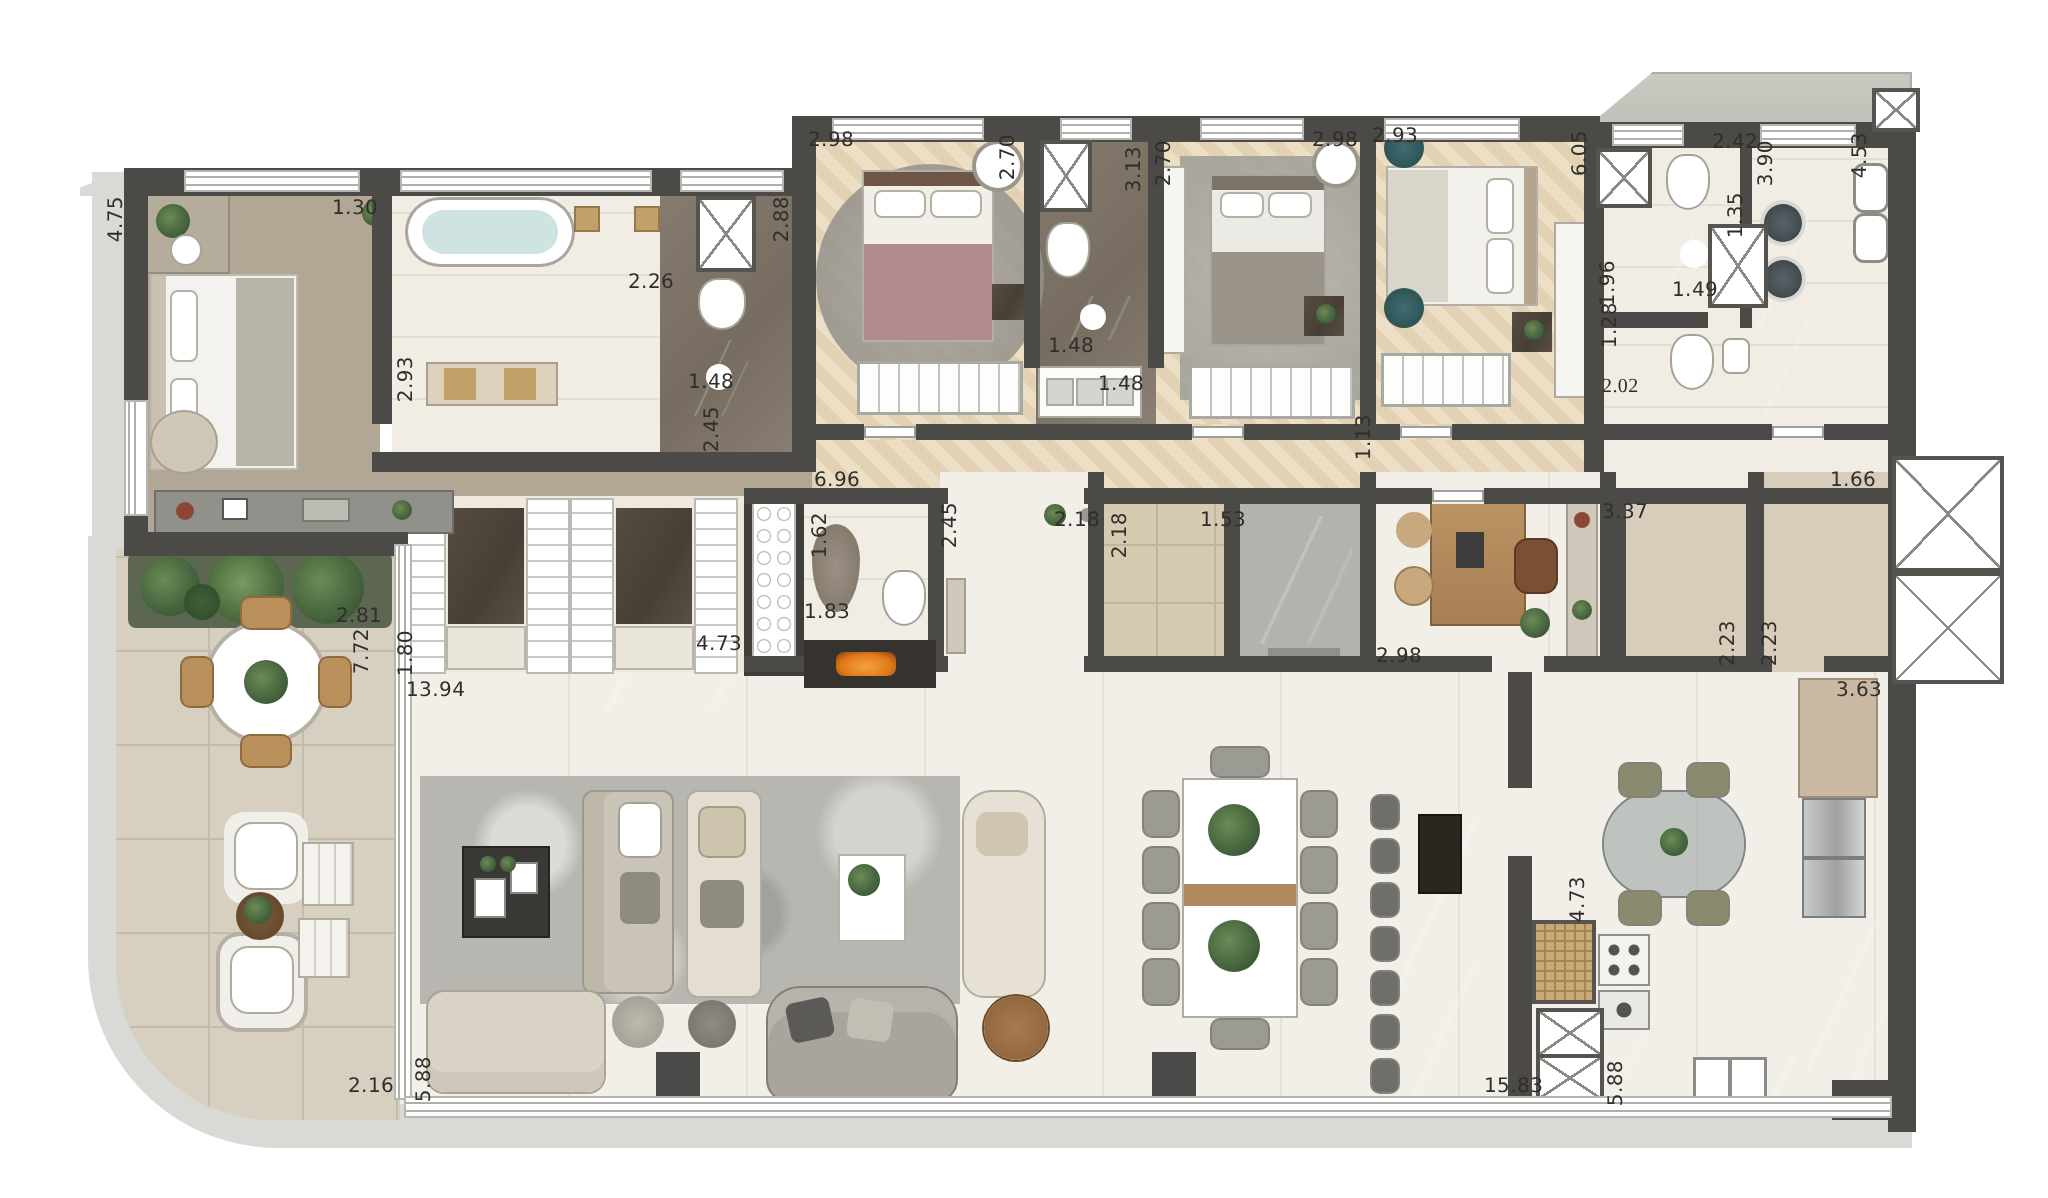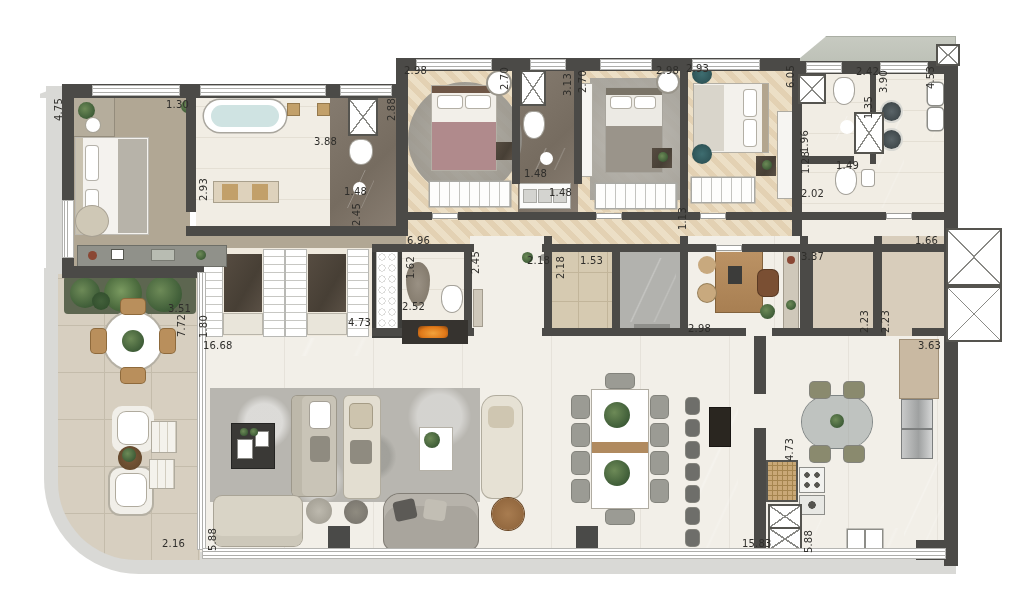--- a/index.html
+++ b/index.html
@@ -347,60 +347,60 @@
   <div class="winv" style="left:197px;top:272px;width:9px;height:278px;"></div>
   <div class="win" style="left:202px;top:548px;width:744px;height:11px;background-image:linear-gradient(#ffffff 0 3px,#aeaeab 3px 4px,#ffffff 4px 7px,#aeaeab 7px 8px,#ffffff 8px),repeating-linear-gradient(90deg,transparent 0 138px,#9f9f9c 138px 141px);"></div>
 
   <div class="xbox" style="left:946px;top:228px;width:52px;height:54px;"></div>
   <div class="xbox" style="left:946px;top:286px;width:52px;height:52px;"></div>
   <div class="xbox" style="left:936px;top:44px;width:20px;height:18px;"></div>
 
   <div class="abs" id="labels" style="left:0;top:0;width:1024px;height:599px;z-index:40;pointer-events:none;">
       <span class="dim dimv" style="left: 54px; top: 98px;">4.75</span>
       <span class="dim" style="left: 166px; top: 100px;">1.30</span>
-      <span class="dim" style="left: 314px; top: 137px;">3.88</span>
+      <span class="dim" style="left: 314px; top: 137px;">2.26</span>
       <span class="dim dimv" style="left: 199px; top: 178px;">2.93</span>
       <span class="dim" style="left: 344px; top: 187px;">1.48</span>
       <span class="dim dimv" style="left: 352px; top: 203px;">2.45</span>
       <span class="dim dimv" style="left: 387px; top: 98px;">2.88</span>
       <span class="dim" style="left: 404px; top: 66px;">2.98</span>
       <span class="dim dimv" style="left: 500px; top: 67px;">2.70</span>
       <span class="dim dimv" style="left: 563px; top: 73px;">3.13</span>
       <span class="dim dimv" style="left: 578px; top: 70px;">2.70</span>
       <span class="dim" style="left: 524px; top: 169px;">1.48</span>
       <span class="dim" style="left: 549px; top: 188px;">1.48</span>
       <span class="dim" style="left: 656px; top: 66px;">2.98</span>
       <span class="dim" style="left: 686px; top: 64px;">2.93</span>
       <span class="dim dimv" style="left: 678px; top: 207px;">1.13</span>
       <span class="dim" style="left: 407px; top: 236px;">6.96</span>
       <span class="dim dimv" style="left: 786px; top: 65px;">6.05</span>
       <span class="dim" style="left: 856px; top: 67px;">2.42</span>
       <span class="dim dimv" style="left: 879px; top: 70px;">3.90</span>
       <span class="dim dimv" style="left: 926px; top: 66px;">4.53</span>
       <span class="dim dimv" style="left: 864px; top: 96px;">1.35</span>
       <span class="dim dimv" style="left: 800px; top: 130px;">1.96</span>
-      <span class="dim" style="left: 836px; top: 141px; margin-top: 20px;">1.49</span>
+      <span class="dim" style="left: 836px; top: 141px;">1.49</span>
       <span class="dim dimv" style="left: 801px; top: 151px;">1.28</span>
-      <span class="dim" style="left: 801px; top: 189px;">2.02</span>
+      <span class="dim" style="left: 801px; top: 189px; font-family: Liberation Serif, serif;">2.02</span>
       <span class="dim" style="left: 915px; top: 236px;">1.66</span>
       <span class="dim dimv" style="left: 406px; top: 256px;">1.62</span>
-      <span class="dim" style="left: 402px; top: 302px;">2.52</span>
+      <span class="dim" style="left: 402px; top: 302px;">1.83</span>
       <span class="dim dimv" style="left: 471px; top: 251px;">2.45</span>
       <span class="dim" style="left: 527px; top: 256px;">2.18</span>
       <span class="dim dimv" style="left: 556px; top: 256px;">2.18</span>
-      <span class="dim" style="left: 580px; top: 256px;">1.53</span>
+      <span class="dim" style="left: 600px; top: 256px;">1.53</span>
       <span class="dim" style="left: 801px; top: 252px;">3.37</span>
       <span class="dim dimv" style="left: 860px; top: 310px;">2.23</span>
       <span class="dim dimv" style="left: 881px; top: 310px;">2.23</span>
-      <span class="dim" style="left: 168px; top: 304px;">3.51</span>
+      <span class="dim" style="left: 168px; top: 304px;">2.81</span>
       <span class="dim dimv" style="left: 177px; top: 314px;">7.72</span>
       <span class="dim dimv" style="left: 199px; top: 315px;">1.80</span>
       <span class="dim" style="left: 348px; top: 318px;">4.73</span>
-      <span class="dim" style="left: 203px; top: 341px;">16.68</span>
+      <span class="dim" style="left: 203px; top: 341px;">13.94</span>
       <span class="dim" style="left: 688px; top: 324px;">2.98</span>
       <span class="dim" style="left: 918px; top: 341px;">3.63</span>
-      <span class="dim" style="left: 162px; top: 539px;">2.16</span>
+      <span class="dim" style="left: 174px; top: 539px;">2.16</span>
       <span class="dim dimv" style="left: 208px; top: 528px;">5.88</span>
       <span class="dim dimv" style="left: 785px; top: 438px;">4.73</span>
       <span class="dim" style="left: 742px; top: 539px;">15.83</span>
       <span class="dim dimv" style="left: 804px; top: 530px;">5.88</span>
     </div>
 </div>
 
 </body></html>

